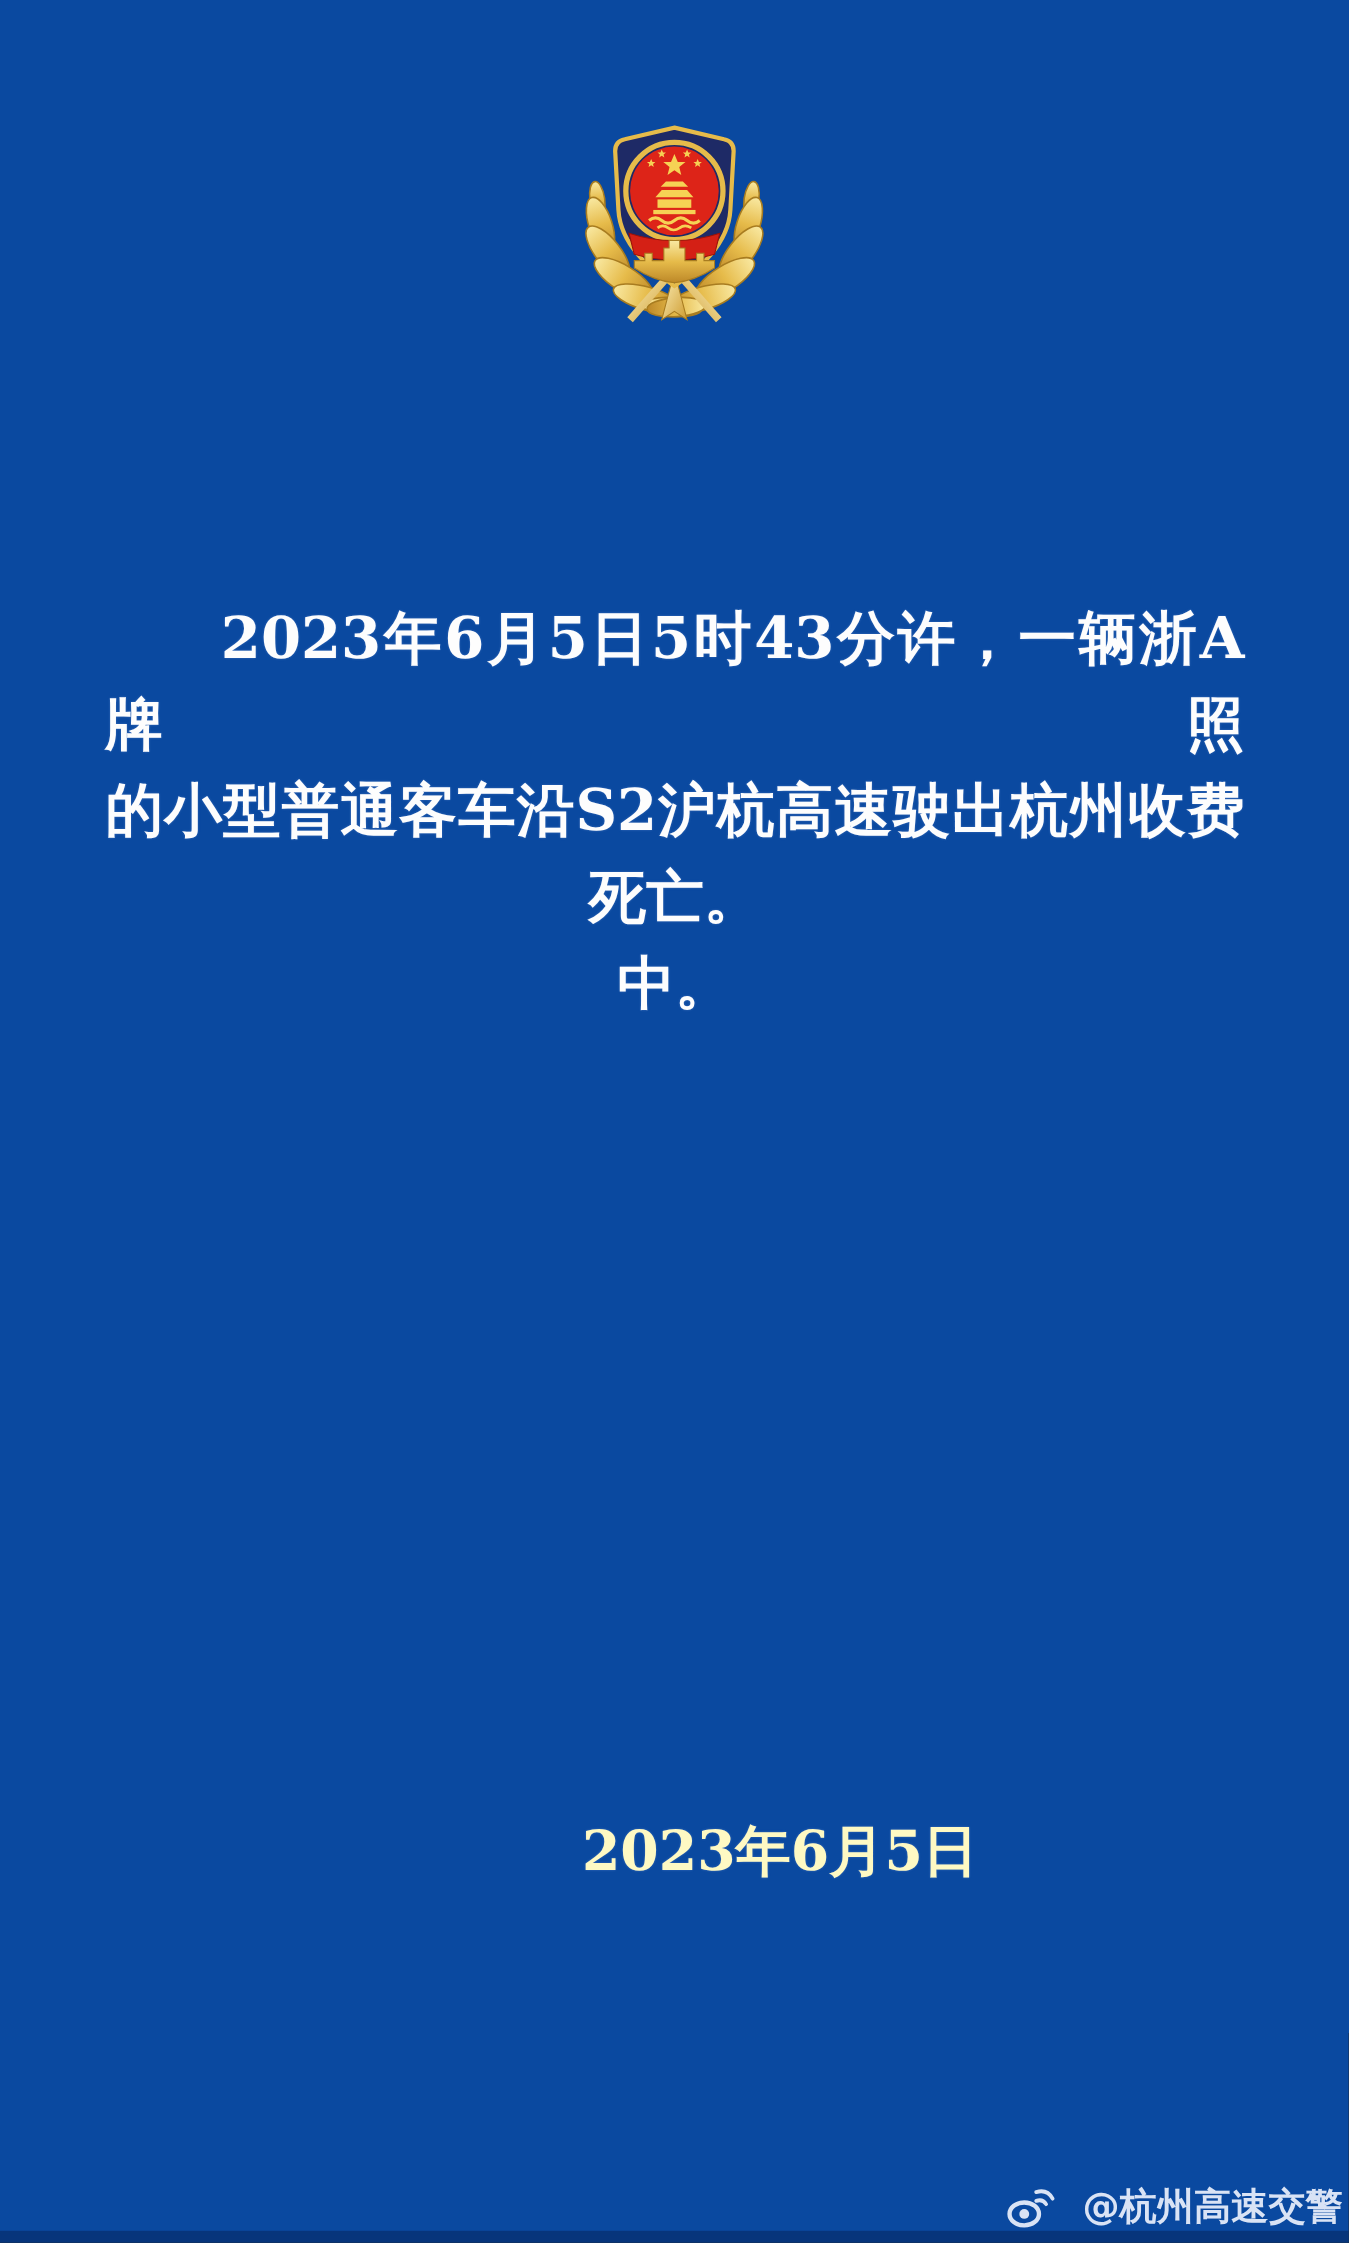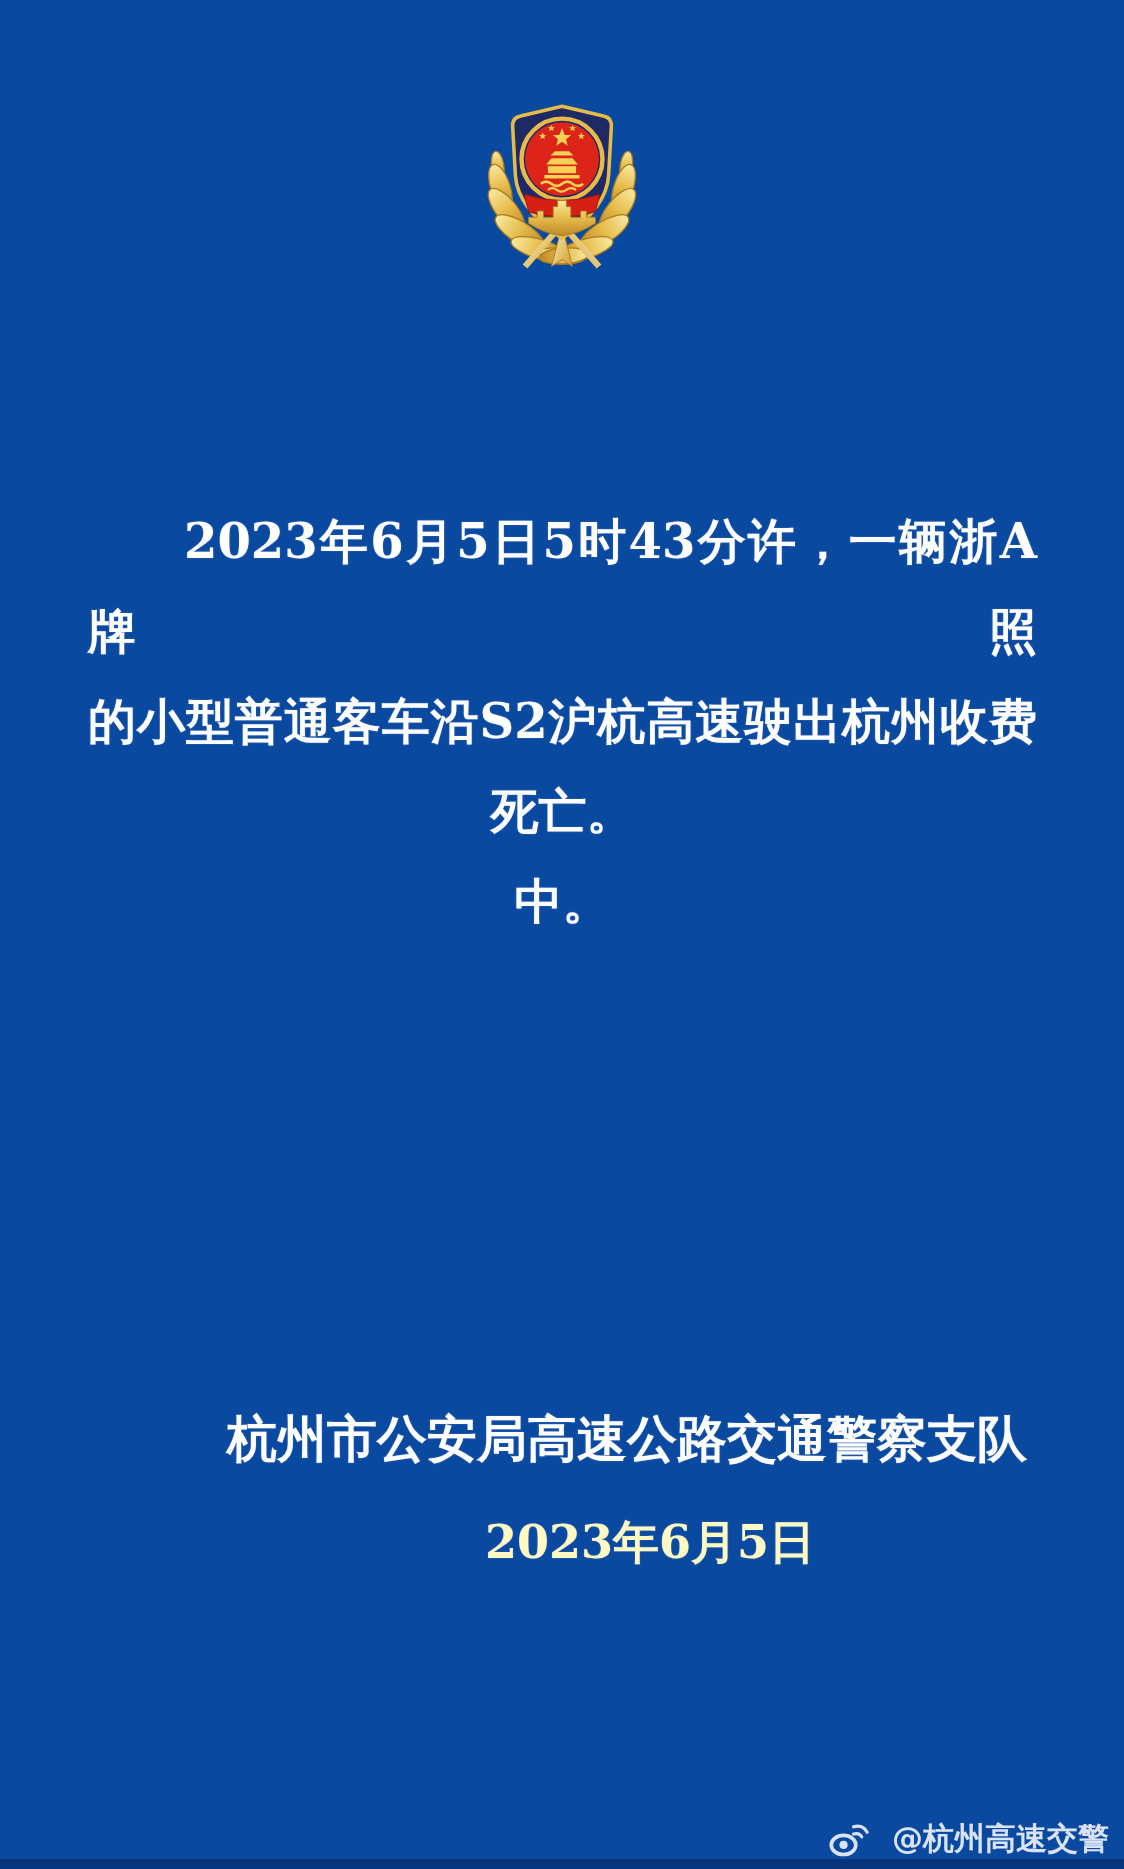--- a/index.html
+++ b/index.html
@@ -34,21 +34,21 @@
     color: #fdfdfd;
     text-shadow: 0 0 2px rgba(180,200,255,0.35);
   }
   .body {
     position: absolute;
     left: 88px;
     top: 496px;
     width: 949px;
     font-size: 48px;
     font-weight: bold;
-    line-height: 90px;
+    line-height: 72px;
     color: #fdfdfd;
     text-shadow: 0 0 2px rgba(180,200,255,0.3);
   }
   .line { text-align: center; }
   .just { text-align: justify; text-align-last: justify; }
   .indent { text-indent: 96px; }
   .sig-org {
     position: absolute;
     top: 1406px;
     right: 97px;
@@ -61,21 +61,21 @@
     position: absolute;
     top: 1512px;
     right: 309px;
     font-size: 46px;
     font-weight: bold;
     color: #fef9c3;
     text-shadow: 0 0 2px rgba(180,200,255,0.3);
   }
   .watermark {
     position: absolute;
-    right: 15px;
+    right: 5px;
     bottom: 9px;
     display: flex;
     align-items: center;
     gap: 23px;
     font-family: "DejaVu Sans", sans-serif;
     font-weight: bold;
     font-size: 31px;
     color: rgba(235, 241, 252, 0.92);
   }
   .watermark svg { display: block; }
@@ -156,21 +156,20 @@
   </svg>
 
 
   <div class="body">
     <div class="line just indent">2023年6月5日5时43分许，一辆浙A牌照</div>
     <div class="line just">的小型普通客车沿S2沪杭高速驶出杭州收费</div>
     <div class="line">死亡。</div>
     <div class="line">中。</div>
   </div>
 
-  <div class="sig-org">杭州市公安局高速公路交通警察支队</div>
   <div class="sig-date">2023年6月5日</div>
 
   <div class="watermark">
     <svg width="40" height="35" viewBox="0 0 44 38" aria-hidden="true">
       <ellipse cx="16" cy="25" rx="13.5" ry="10.5" fill="none" stroke="rgba(235,241,252,0.92)" stroke-width="4"></ellipse>
       <circle cx="16" cy="25" r="4.5" fill="rgba(235,241,252,0.92)"></circle>
       <path d="M27,13 Q33,11 36,16" fill="none" stroke="rgba(235,241,252,0.92)" stroke-width="3.5" stroke-linecap="round"></path>
       <path d="M27,5 Q37,2 42,11" fill="none" stroke="rgba(235,241,252,0.92)" stroke-width="3.5" stroke-linecap="round"></path>
     </svg>
     <span>@杭州高速交警</span>

